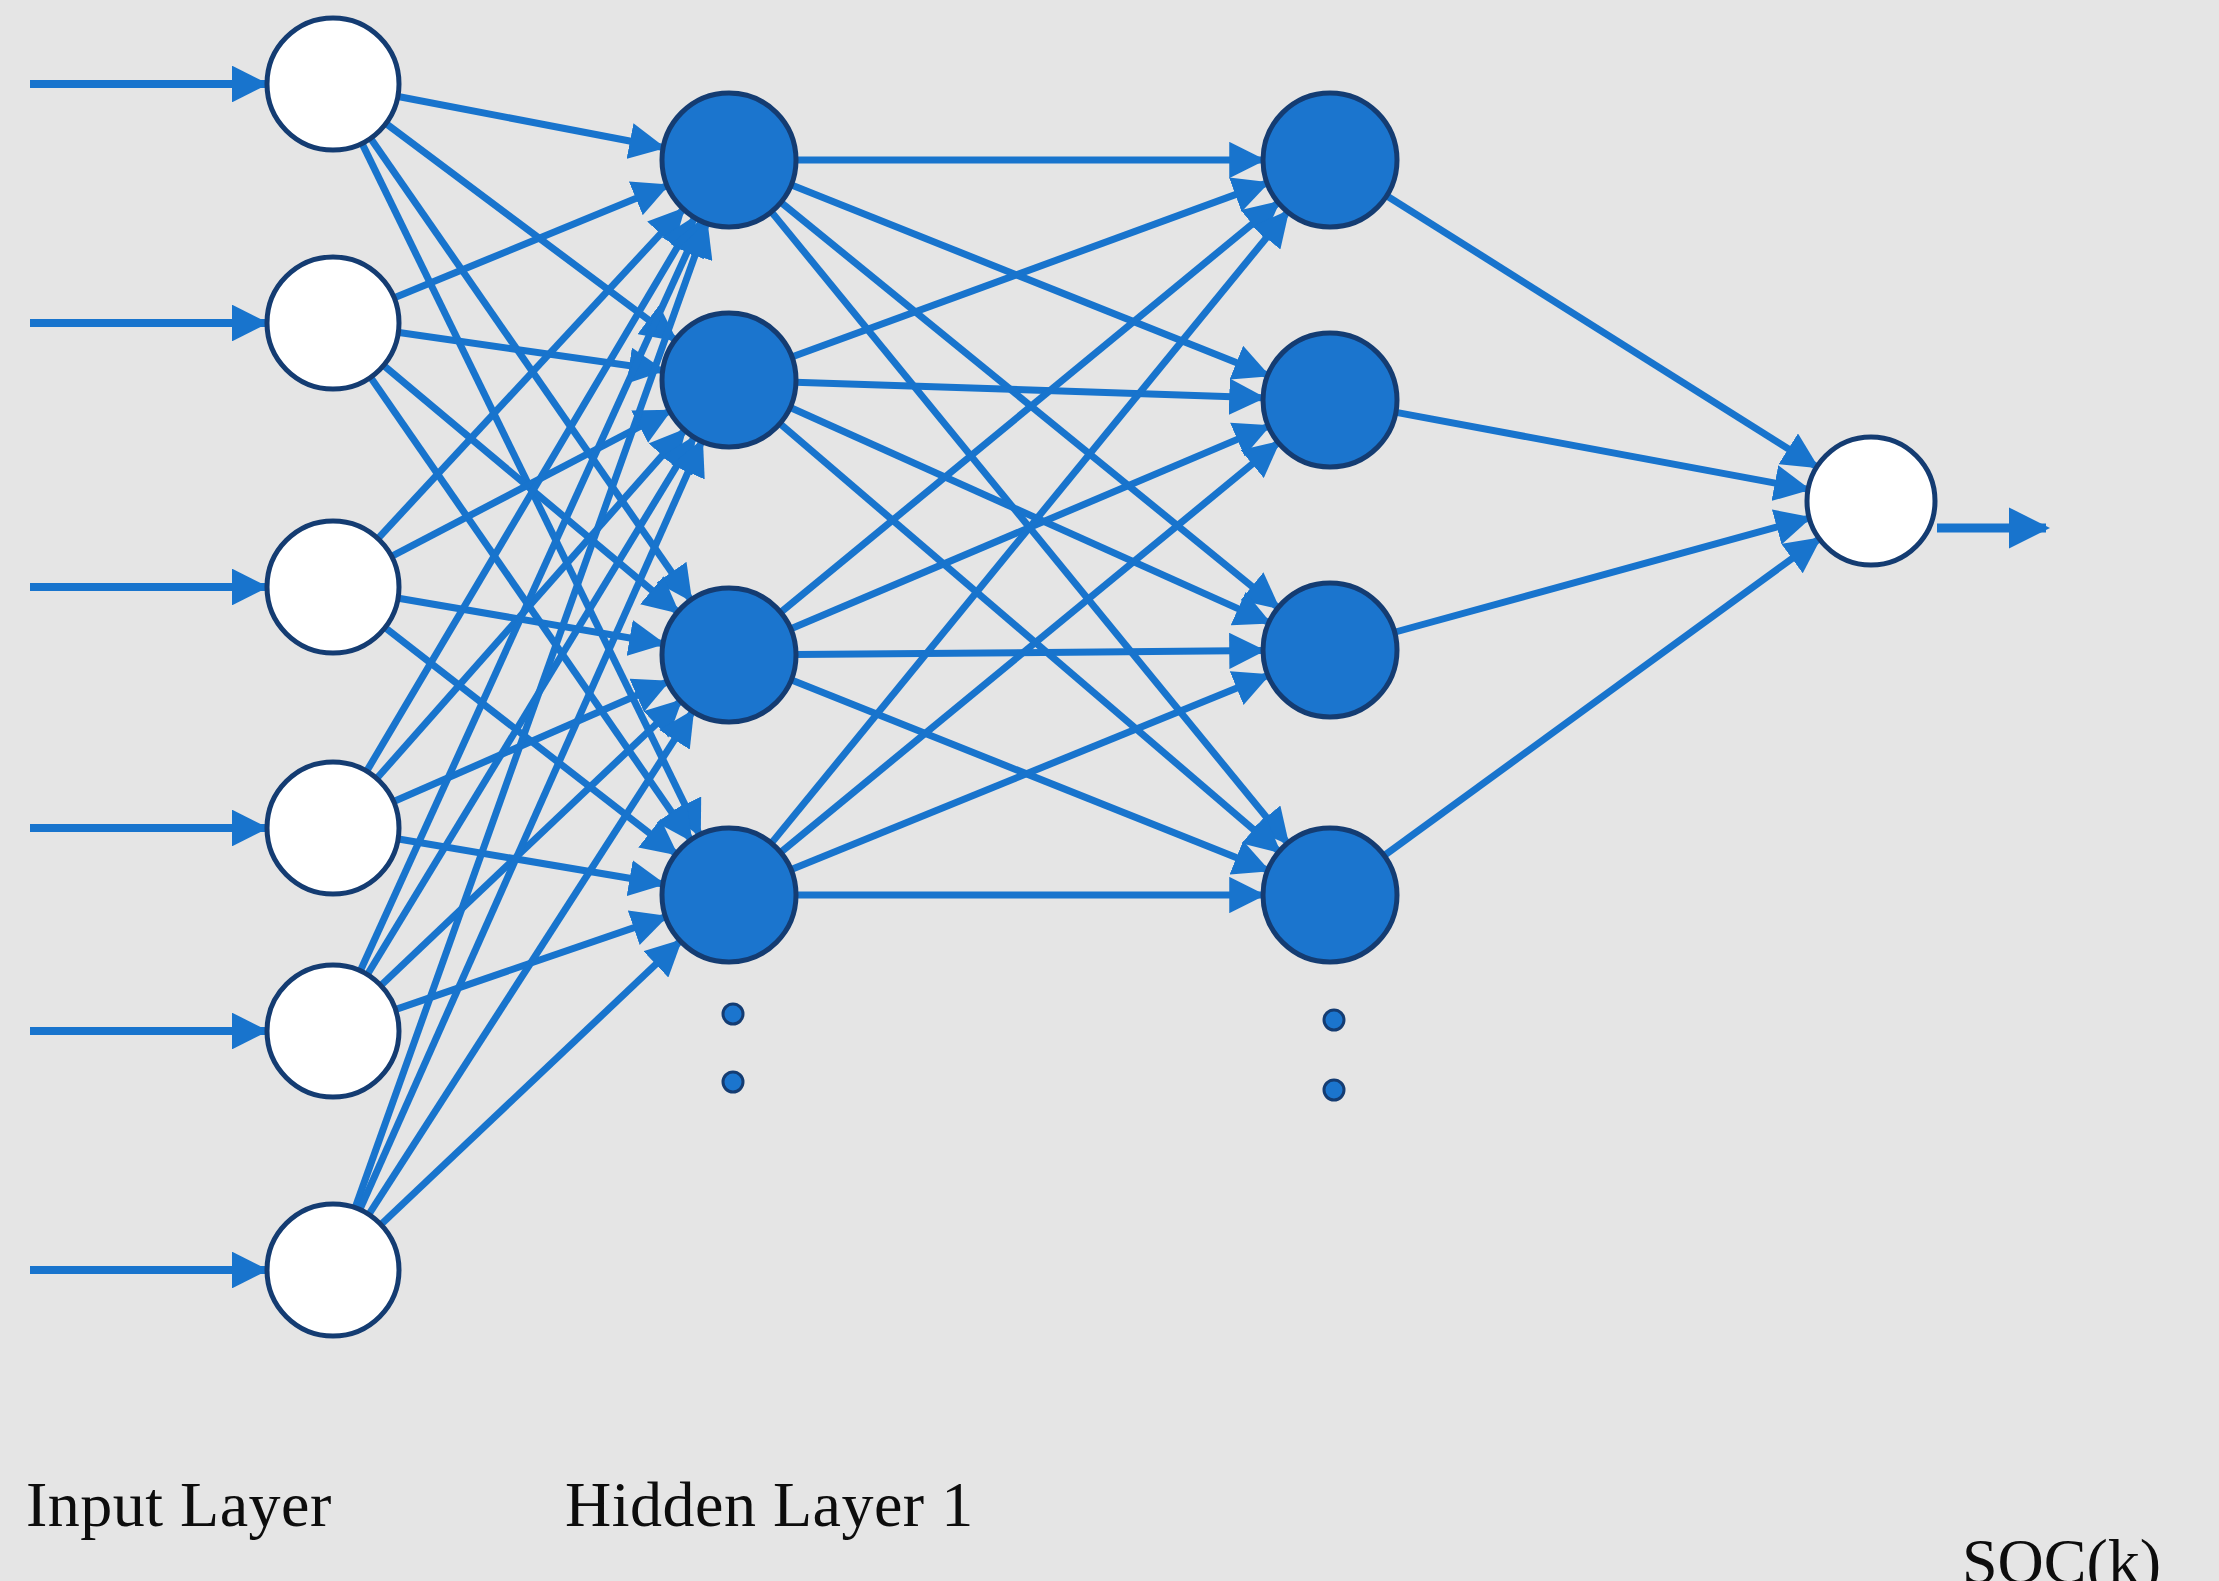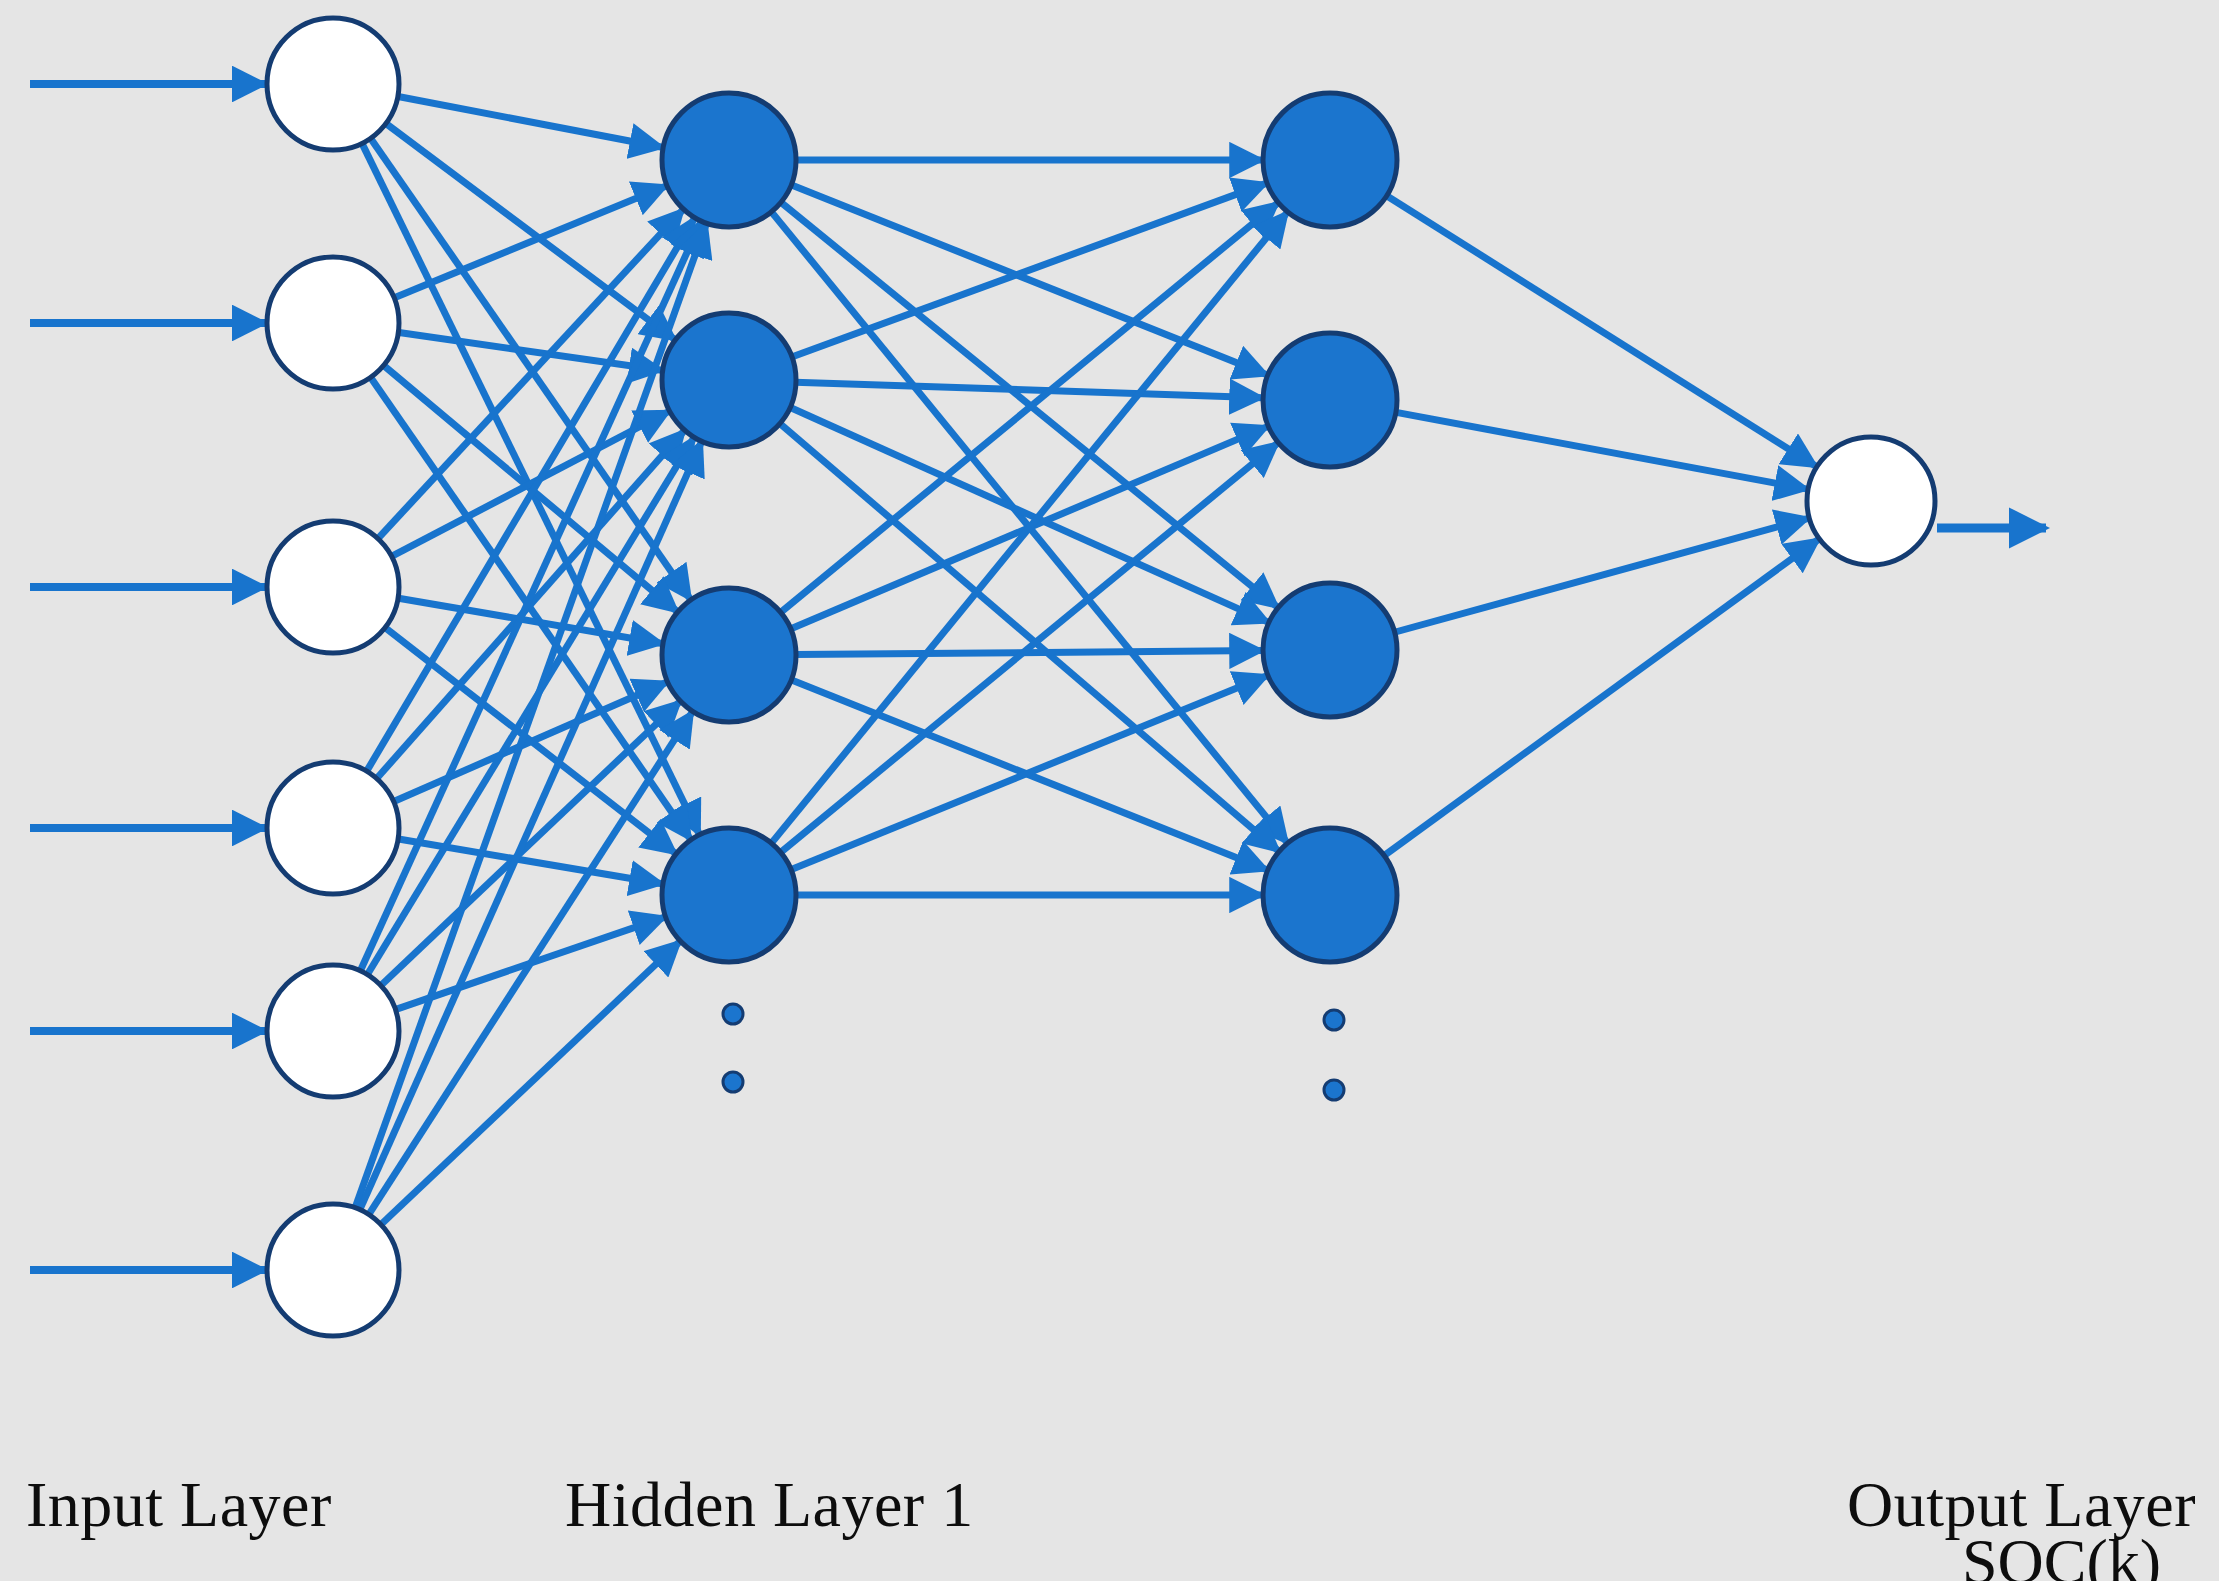--- a/index.html
+++ b/index.html
@@ -151,16 +151,15 @@
         <circle cx="733" cy="1082" r="10" fill="#1B75CE" stroke="#143C72" stroke-width="3"></circle>
       </g>
     <g id="ellipsis-hidden2">
         <circle cx="1334" cy="1020" r="10" fill="#1B75CE" stroke="#143C72" stroke-width="3"></circle>
         <circle cx="1334" cy="1090" r="10" fill="#1B75CE" stroke="#143C72" stroke-width="3"></circle>
       </g>
   </svg>
 
   <div class="layer-caption" id="caption-input">Input Layer</div>
   <div class="layer-caption" id="caption-hidden1">Hidden Layer 1</div>
-  <div class="layer-caption" id="caption-output">Output Layer</div>
 
   <div id="output-signal-label">SOC(k)</div>
 </div>
 
 </body></html>

